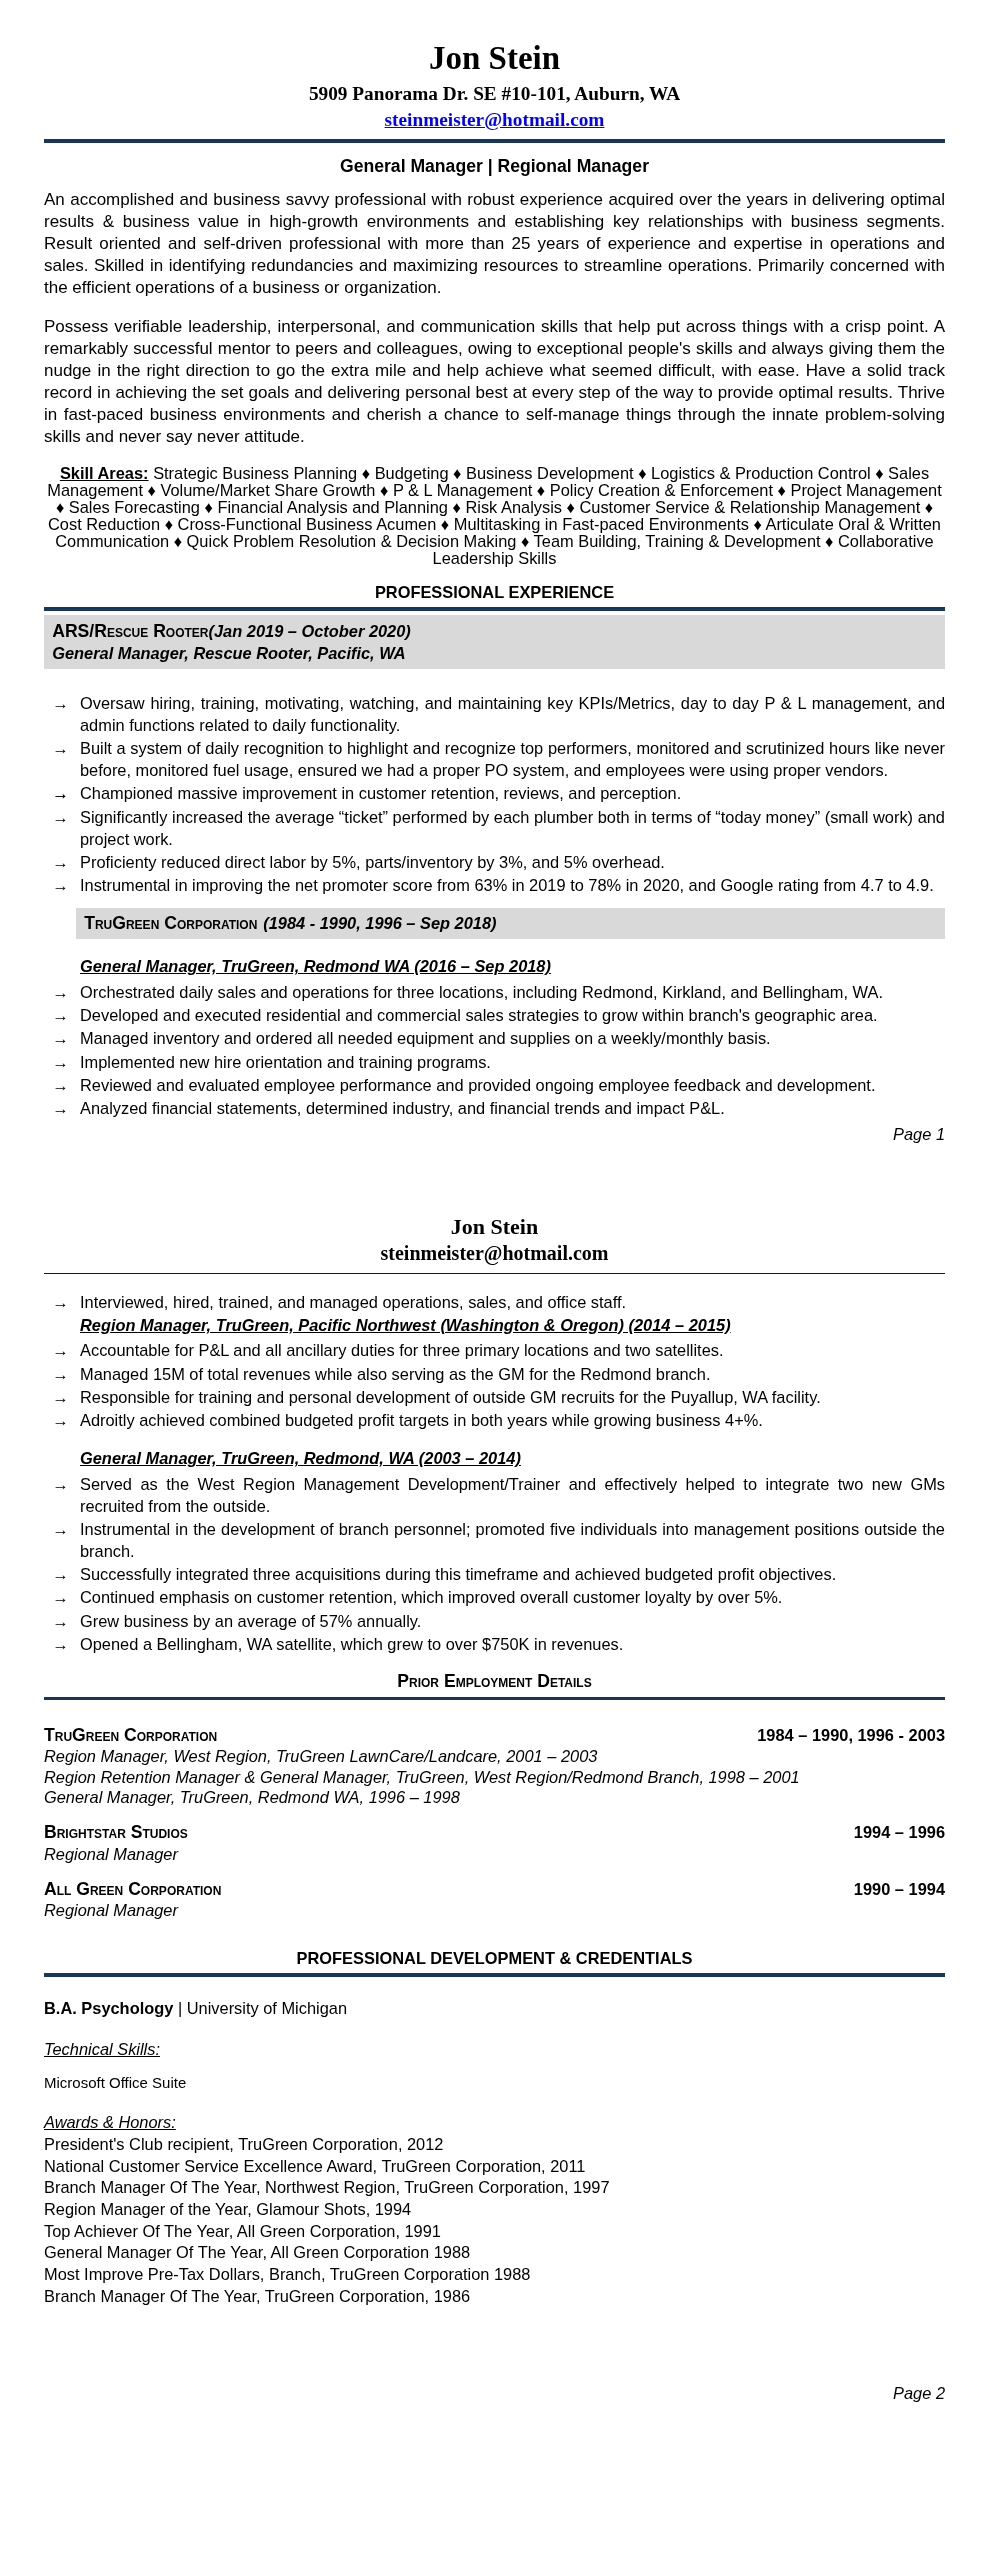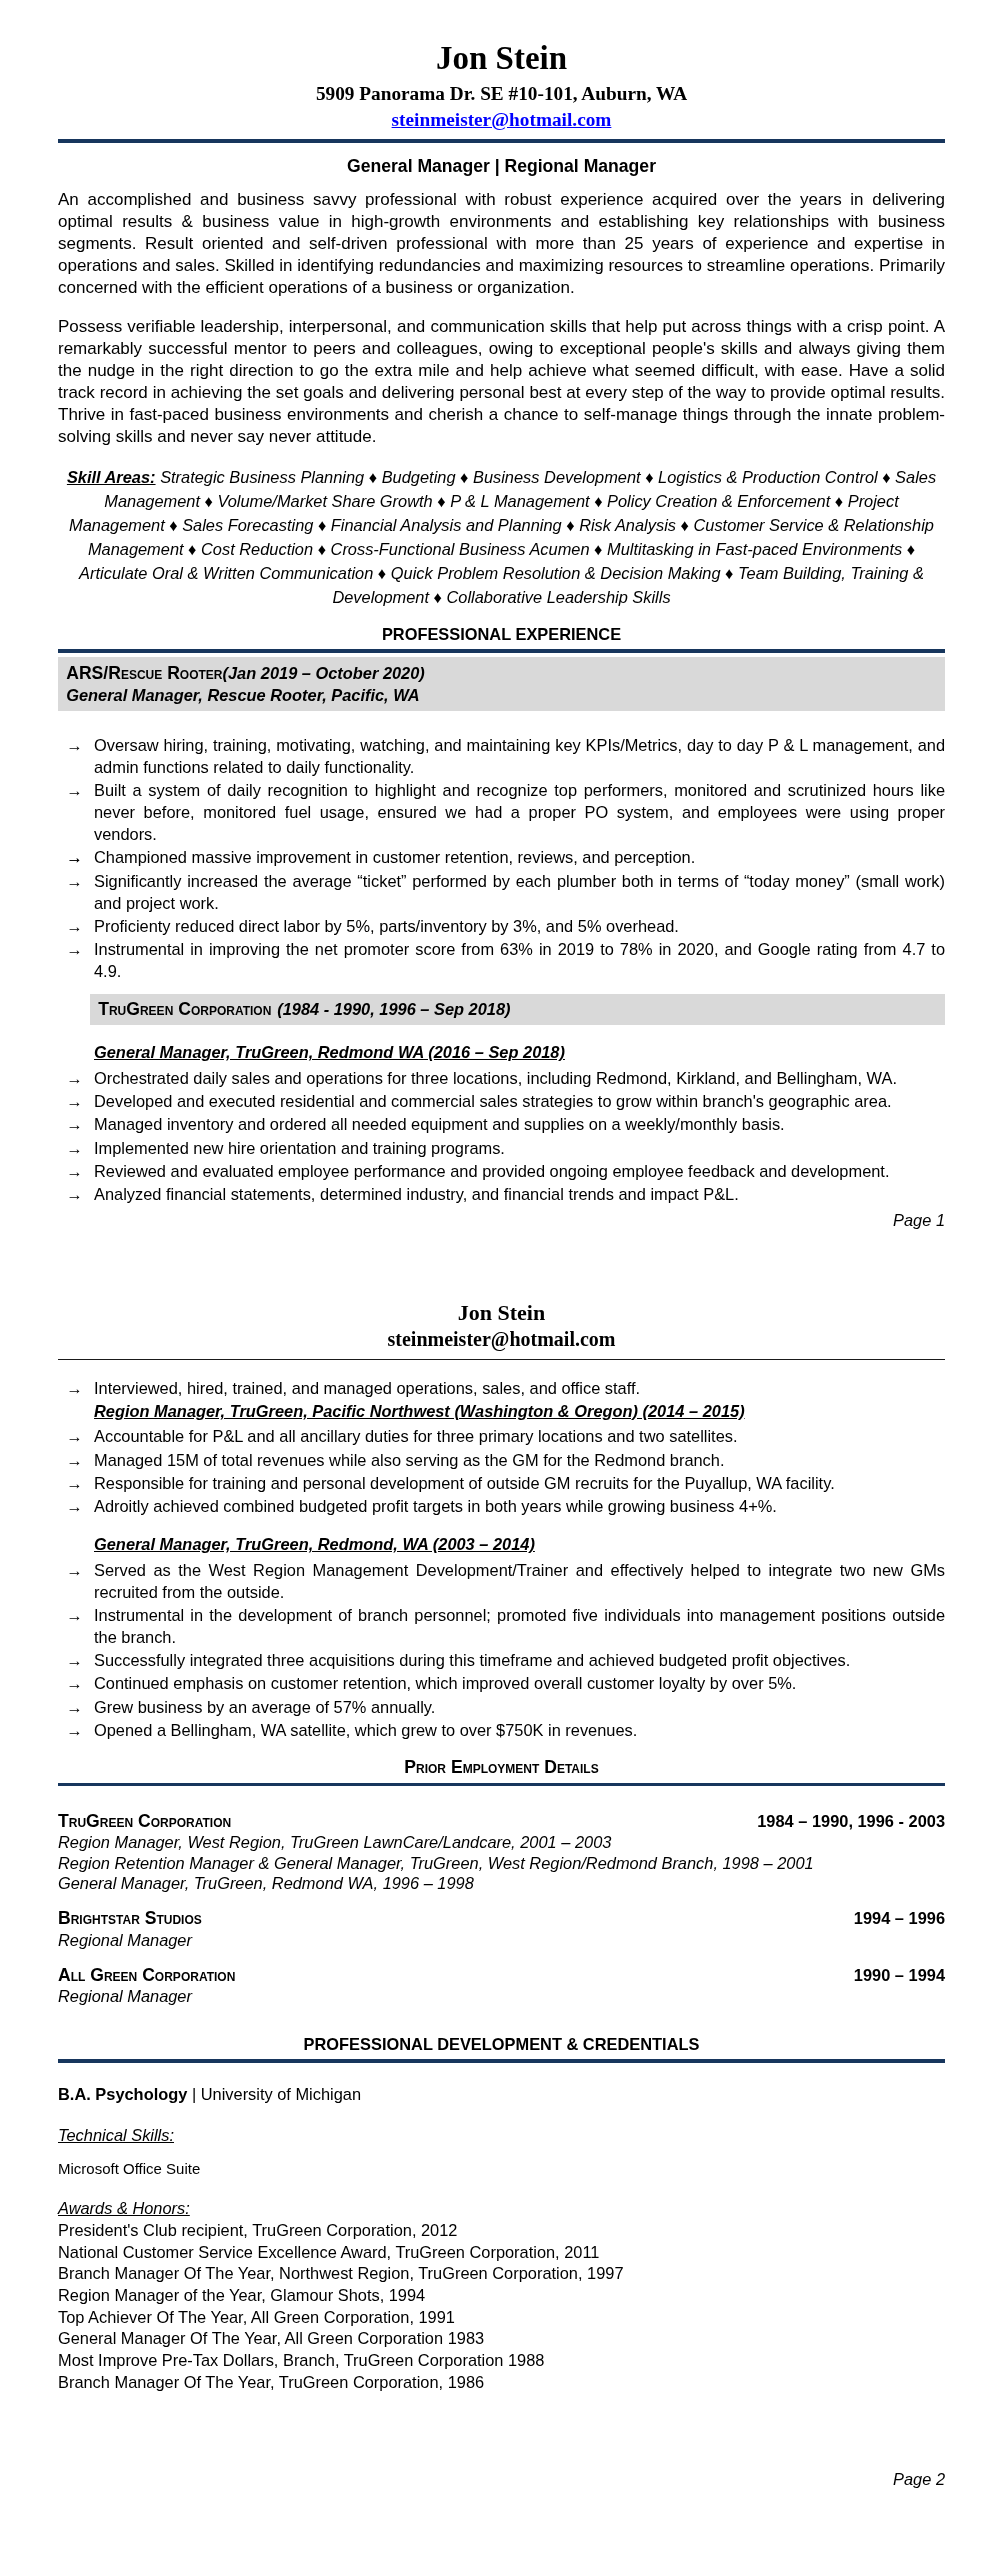--- a/index.html
+++ b/index.html
@@ -1,37 +1,37 @@
 <!DOCTYPE html>
 <html style="font-size:9.4px"><head>
 <meta charset="utf-8">
 <style>
   html,body { margin:0; padding:0; background:#ffffff; }
   .doc {
     width:995px; height:2576px; box-sizing:border-box;
-    padding:41px 50px 0 58px; overflow:hidden;
+    padding:41px 50px 0 44px; overflow:hidden;
     font-family:"Liberation Sans", sans-serif; color:#000; background:#fff;
   }
   
   .p1-name { font-family:"Liberation Serif", serif; font-weight:bold;
              font-size:33px; line-height:35px; text-align:center; }
   .p1-address { font-family:"Liberation Serif", serif; font-weight:bold;
                 font-size:19.3px; line-height:22px; text-align:center; margin-top:7px; }
   .p1-email-row { text-align:center; margin-top:3.5px; }
   .p1-email-row a { font-family:"Liberation Serif", serif; font-weight:bold;
                     font-size:19.3px; color:#0000FF; text-decoration:underline; cursor:pointer; }
   .rule-thick { height:4.7px; background:#17365D; margin-top:8.2px; }
   .rule-section { height:3.5px; background:#17365D; margin-top:4.7px; }
   .rule-thin { height:1.8px; background:#1a1a1a; margin-top:7px; }
   .resume-title { font-size:17.6px; font-weight:bold; text-align:center; margin-top:13px; }
   
   .para { font-size:17px; line-height:22px; text-align:justify; }
   .para.first { margin-top:11.7px; }
   .para.second { margin-top:4.7px; }
-  .skills { margin-top:11.7px; font-size:16.4px; line-height:24px; text-align:center; font-style:italic; }
+  .skills { margin-top:11.7px; font-size:16.4px; line-height:17px; text-align:center; }
   .skills .lbl { font-weight:bold; text-decoration:underline; }
   .sect-heading { margin-top:16.4px; font-size:16.4px; font-weight:bold; text-align:center; }
   .sect-heading.sc { font-variant:small-caps; font-size:17.6px; }
   
   .gray-block { background:#D9D9D9; margin-top:4.7px; padding:4.7px 8.2px; font-size:16.4px; line-height:22px; }
   .gray-block.single { margin-top:11.7px;margin-left:32px; }
   .co-name { font-weight:bold; font-variant:small-caps; font-size:17.6px; }
   .co-dates { font-weight:bold; font-style:italic; }
   .co-dates.spaced { margin-left:5.9px; }
   .co-role { font-weight:bold; font-style:italic; }
@@ -186,21 +186,21 @@
   <div class="sub-label">Technical Skills:</div>
   <div class="sub-value">Microsoft Office Suite</div>
 
   <div class="sub-label">Awards &amp; Honors:</div>
   <div class="awards-wrap">
     <div class="award">President's Club recipient, TruGreen Corporation, 2012</div>
     <div class="award">National Customer Service Excellence Award, TruGreen Corporation, 2011</div>
     <div class="award">Branch Manager Of The Year, Northwest Region, TruGreen Corporation, 1997</div>
     <div class="award">Region Manager of the Year, Glamour Shots, 1994</div>
     <div class="award">Top Achiever Of The Year, All Green Corporation, 1991</div>
-    <div class="award">General Manager Of The Year, All Green Corporation 1983</div>
+    <div class="award">General Manager Of The Year, All Green Corporation 1988</div>
     <div class="award">Most Improve Pre-Tax Dollars, Branch, TruGreen Corporation 1988</div>
     <div class="award">Branch Manager Of The Year, TruGreen Corporation, 1986</div>
   </div>
 
   <div class="page-num last">Page 2</div>
 
 </div>
 
 
 </body></html>

